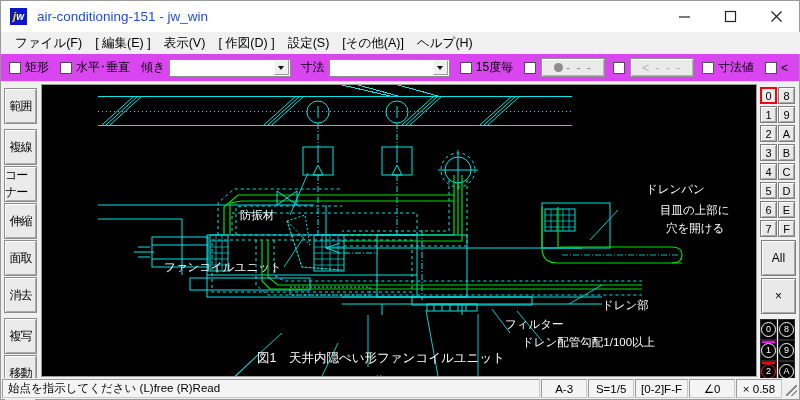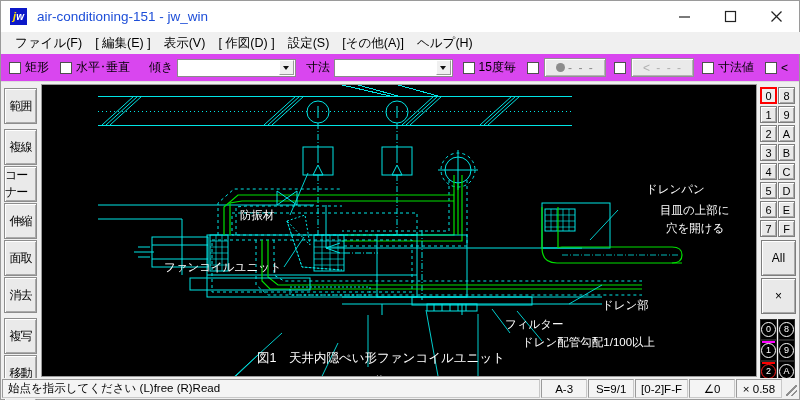--- a/index.html
+++ b/index.html
@@ -126,21 +126,21 @@
     <div class="menu-item">ヘルプ(H)</div>
   </div>
 
   <div class="toolbar">
     <div class="cb"></div>
     <div class="cb-lab">矩形</div>
 
     <div class="cb"></div>
     <div class="cb-lab">水平･垂直</div>
 
-    <div class="cb-lab" style="margin-left:8px;margin-right:4px;">傾き</div>
+    <div class="cb-lab" style="margin-left:0;margin-right:4px;">傾き</div>
     <div class="combo" style="width:133px;">
       <span style="flex:1"></span>
         <span class="arrow">
           <i></i>
         </span>
     </div>
 
     <div class="cb-lab" style="margin-left:0;margin-right:4px;">寸法</div>
     <div class="combo" style="width:133px;">
       <span style="flex:1"></span>
@@ -474,20 +474,20 @@
       <div class="gcell">
         <span class="bar"></span>
         <span class="ring">A</span>
       </div>
     </div>
   </div>
 
   <div class="statusbar">
     <div class="st-msg">始点を指示してください (L)free (R)Read</div>
     <div class="st-cell">A-3</div>
-    <div class="st-cell">S=9/1</div>
+    <div class="st-cell">S=1/5</div>
     <div class="st-cell">[0-2]F-F</div>
     <div class="st-cell">∠0</div>
     <div class="st-cell">× 0.58</div>
     <div class="st-grip"></div>
   </div>
 
 </div>
 
 </body></html>

